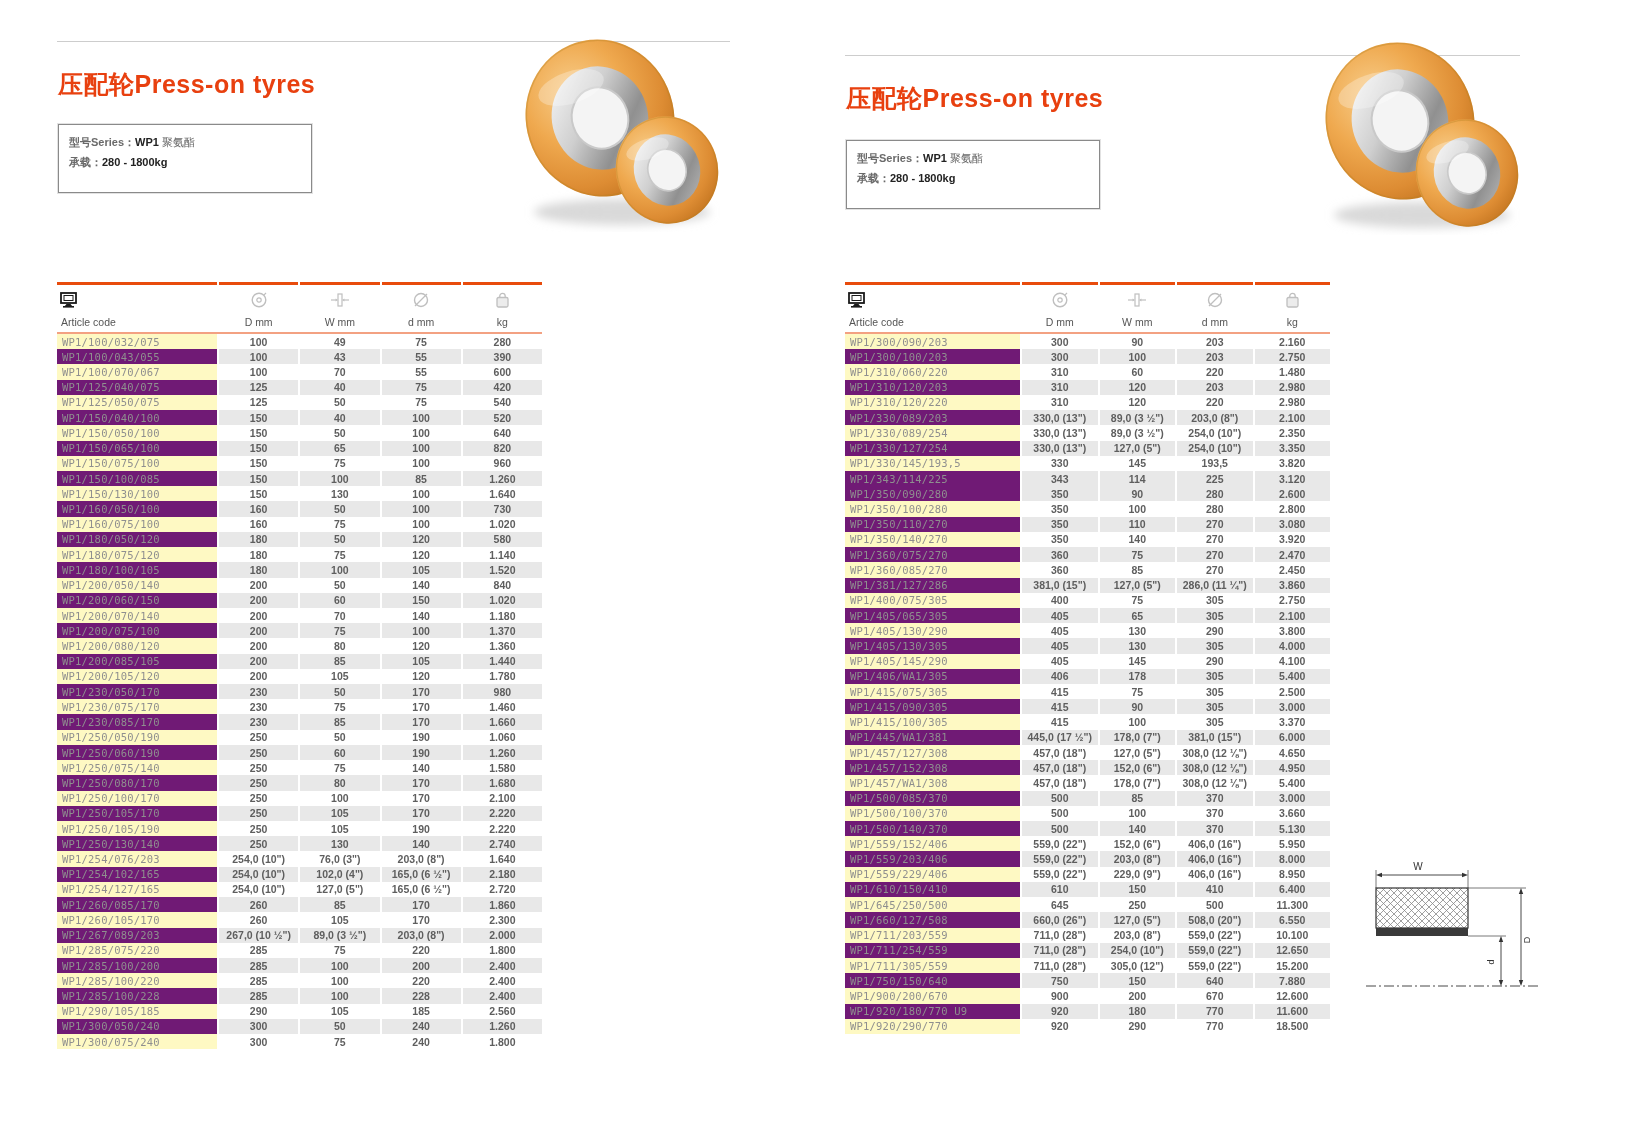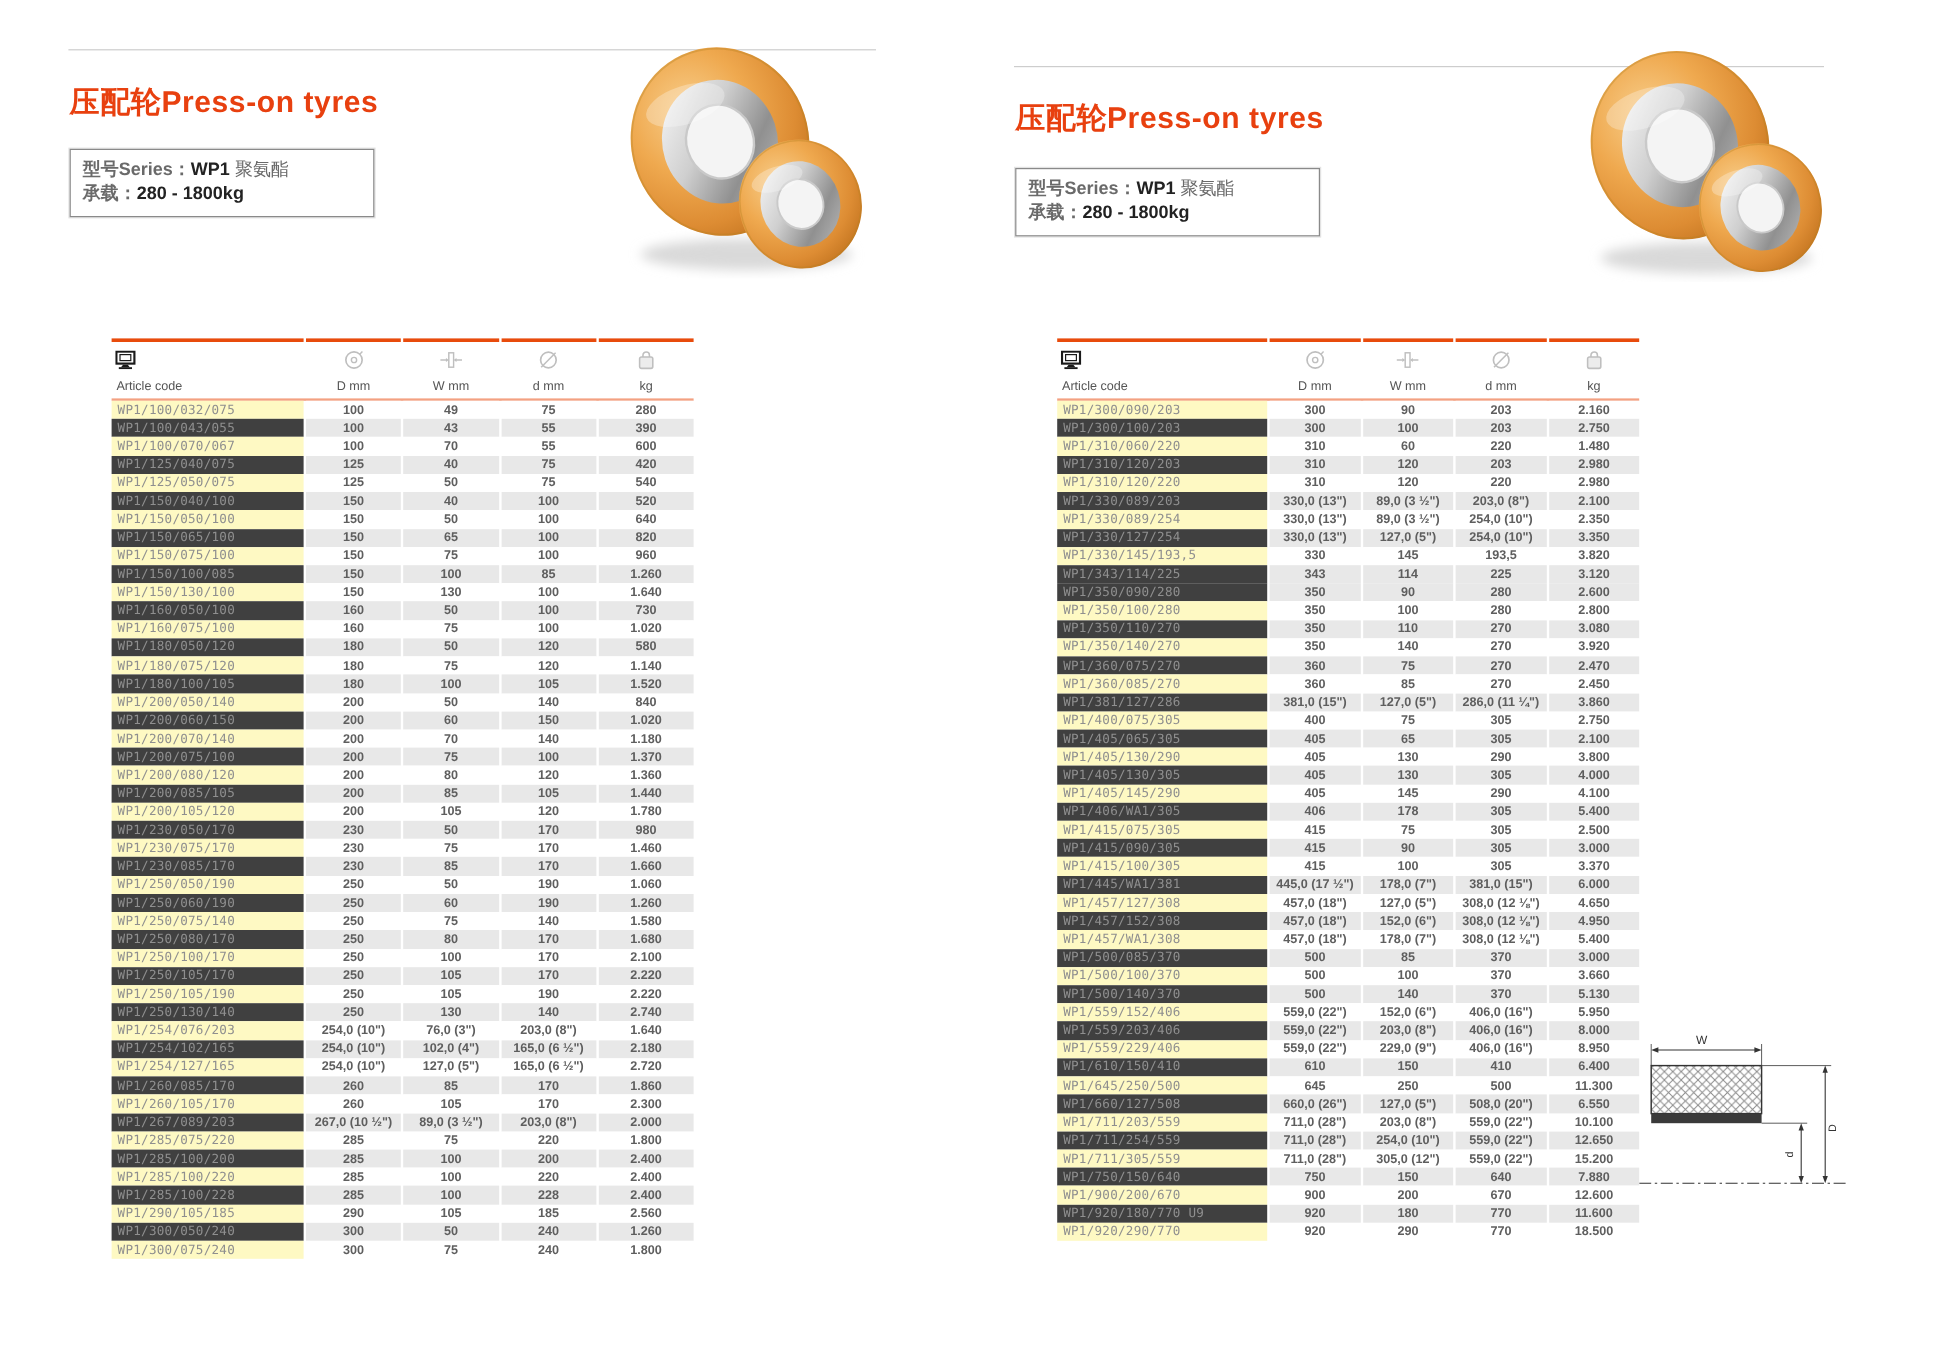--- a/index.html
+++ b/index.html
@@ -13,48 +13,48 @@
   #col1{left:845px;}
 
   .rule{position:absolute;left:0;height:1px;background:#cdcdcd;}
   .s0 .rule1{top:41px;width:673px;}
   .s1 .rule1{top:55px;width:675px;}
 
   .title{position:absolute;left:1px;margin:0;color:#e8400f;font-size:25px;font-weight:bold;letter-spacing:.5px;white-space:nowrap;}
   .s0 .title{top:68px;}
   .s1 .title{top:82px;}
 
-  .series-box{position:absolute;left:1px;width:232px;border:1px solid #8a8a8a;box-shadow:0 0 0 1px #e2e2e2;background:#fff;padding:7px 10px 8px 10px;font-size:15px;line-height:20px;white-space:nowrap;}
+  .series-box{position:absolute;left:1px;width:232px;border:1px solid #8a8a8a;box-shadow:0 0 0 1px #e2e2e2;background:#fff;padding:7px 10px 20px 10px;font-size:11px;line-height:20px;white-space:nowrap;}
   .s0 .series-box{top:124px;}
   .s1 .series-box{top:140px;}
   .lbl{color:#6a6a6a;font-weight:bold;}
   .val{color:#222;font-weight:bold;}
   .mat{color:#6a6a6a;font-weight:normal;}
 
   .tyres{position:absolute;width:232px;height:208px;}
   .s0 .tyres{left:447px;top:24px;}
   .s1 .tyres{left:459px;top:27px;}
 
-  .ptable{position:absolute;top:282px;left:0;width:485px;margin-left:36px;}
+  .ptable{position:absolute;top:282px;left:0;width:485px;}
   .s0 .grid{display:grid;grid-template-columns:160px 1fr 1fr 1fr 1fr;column-gap:2px;}
   .s1 .grid{display:grid;grid-template-columns:175px 1fr 1fr 1fr 1fr;column-gap:2px;}
   .hdr-bar div{height:3px;background:#e84b0c;}
   .hdr-icons{height:30px;align-items:center;}
   .hdr-icons .ic{justify-self:center;display:flex;align-items:center;}
   .hdr-icons .ic.first{justify-self:start;margin-left:3px;}
   .hdr-labels{height:14px;font-size:10.5px;color:#555;align-items:center;}
   .hdr-labels div{text-align:center;}
   .hdr-labels .hl0{text-align:left;padding-left:4px;}
   .salmon{height:2px;background:#f3a182;margin-top:3px;}
   .rows{margin-top:0;}
   .tr{height:15.23px;align-items:stretch;}
   .td{display:flex;align-items:center;justify-content:center;font-size:10.5px;font-weight:bold;color:#5e5e5e;white-space:nowrap;overflow:hidden;}
   .td.c0{justify-content:flex-start;padding-left:5px;font-family:"DejaVu Sans Mono",monospace;font-weight:normal;color:#8f8f8f;font-size:10.5px;letter-spacing:.2px;}
   .tr.even .c0{background:#fef9c3;}
-  .tr.odd  .c0{background:#404040;}
+  .tr.odd  .c0{background:#701a75;}
   .tr.even .td:not(.c0){background:#ffffff;}
   .tr.odd  .td:not(.c0){background:#e8e8e8;}
 
   .diagram{position:absolute;left:1366px;top:858px;width:190px;height:158px;}
 </style>
 </head>
 <body>
 
 <svg width="0" height="0" style="position:absolute">
   <defs>

